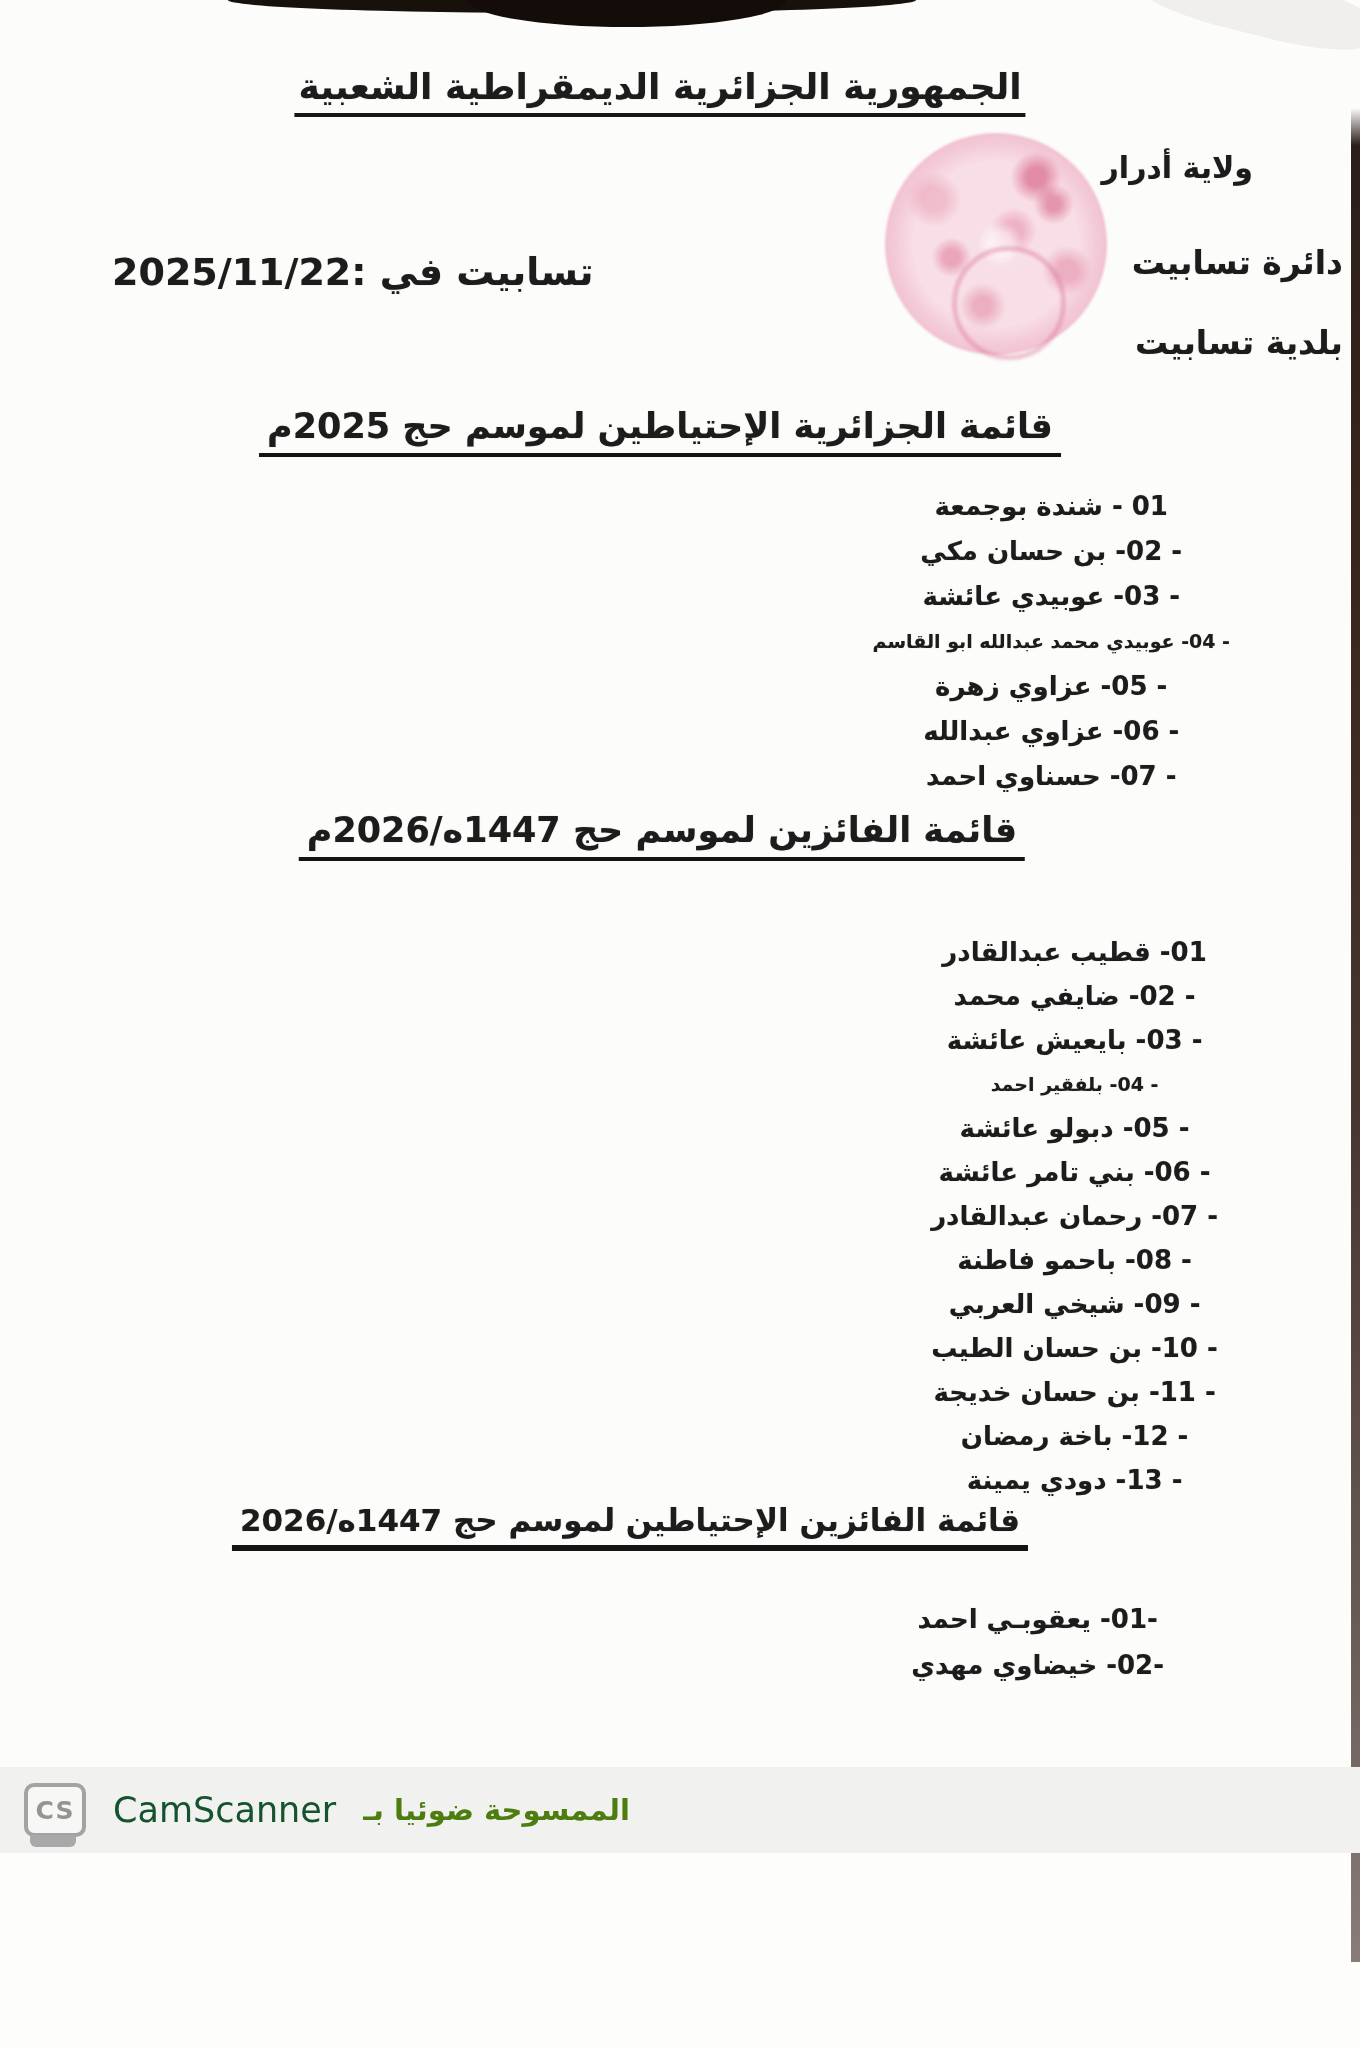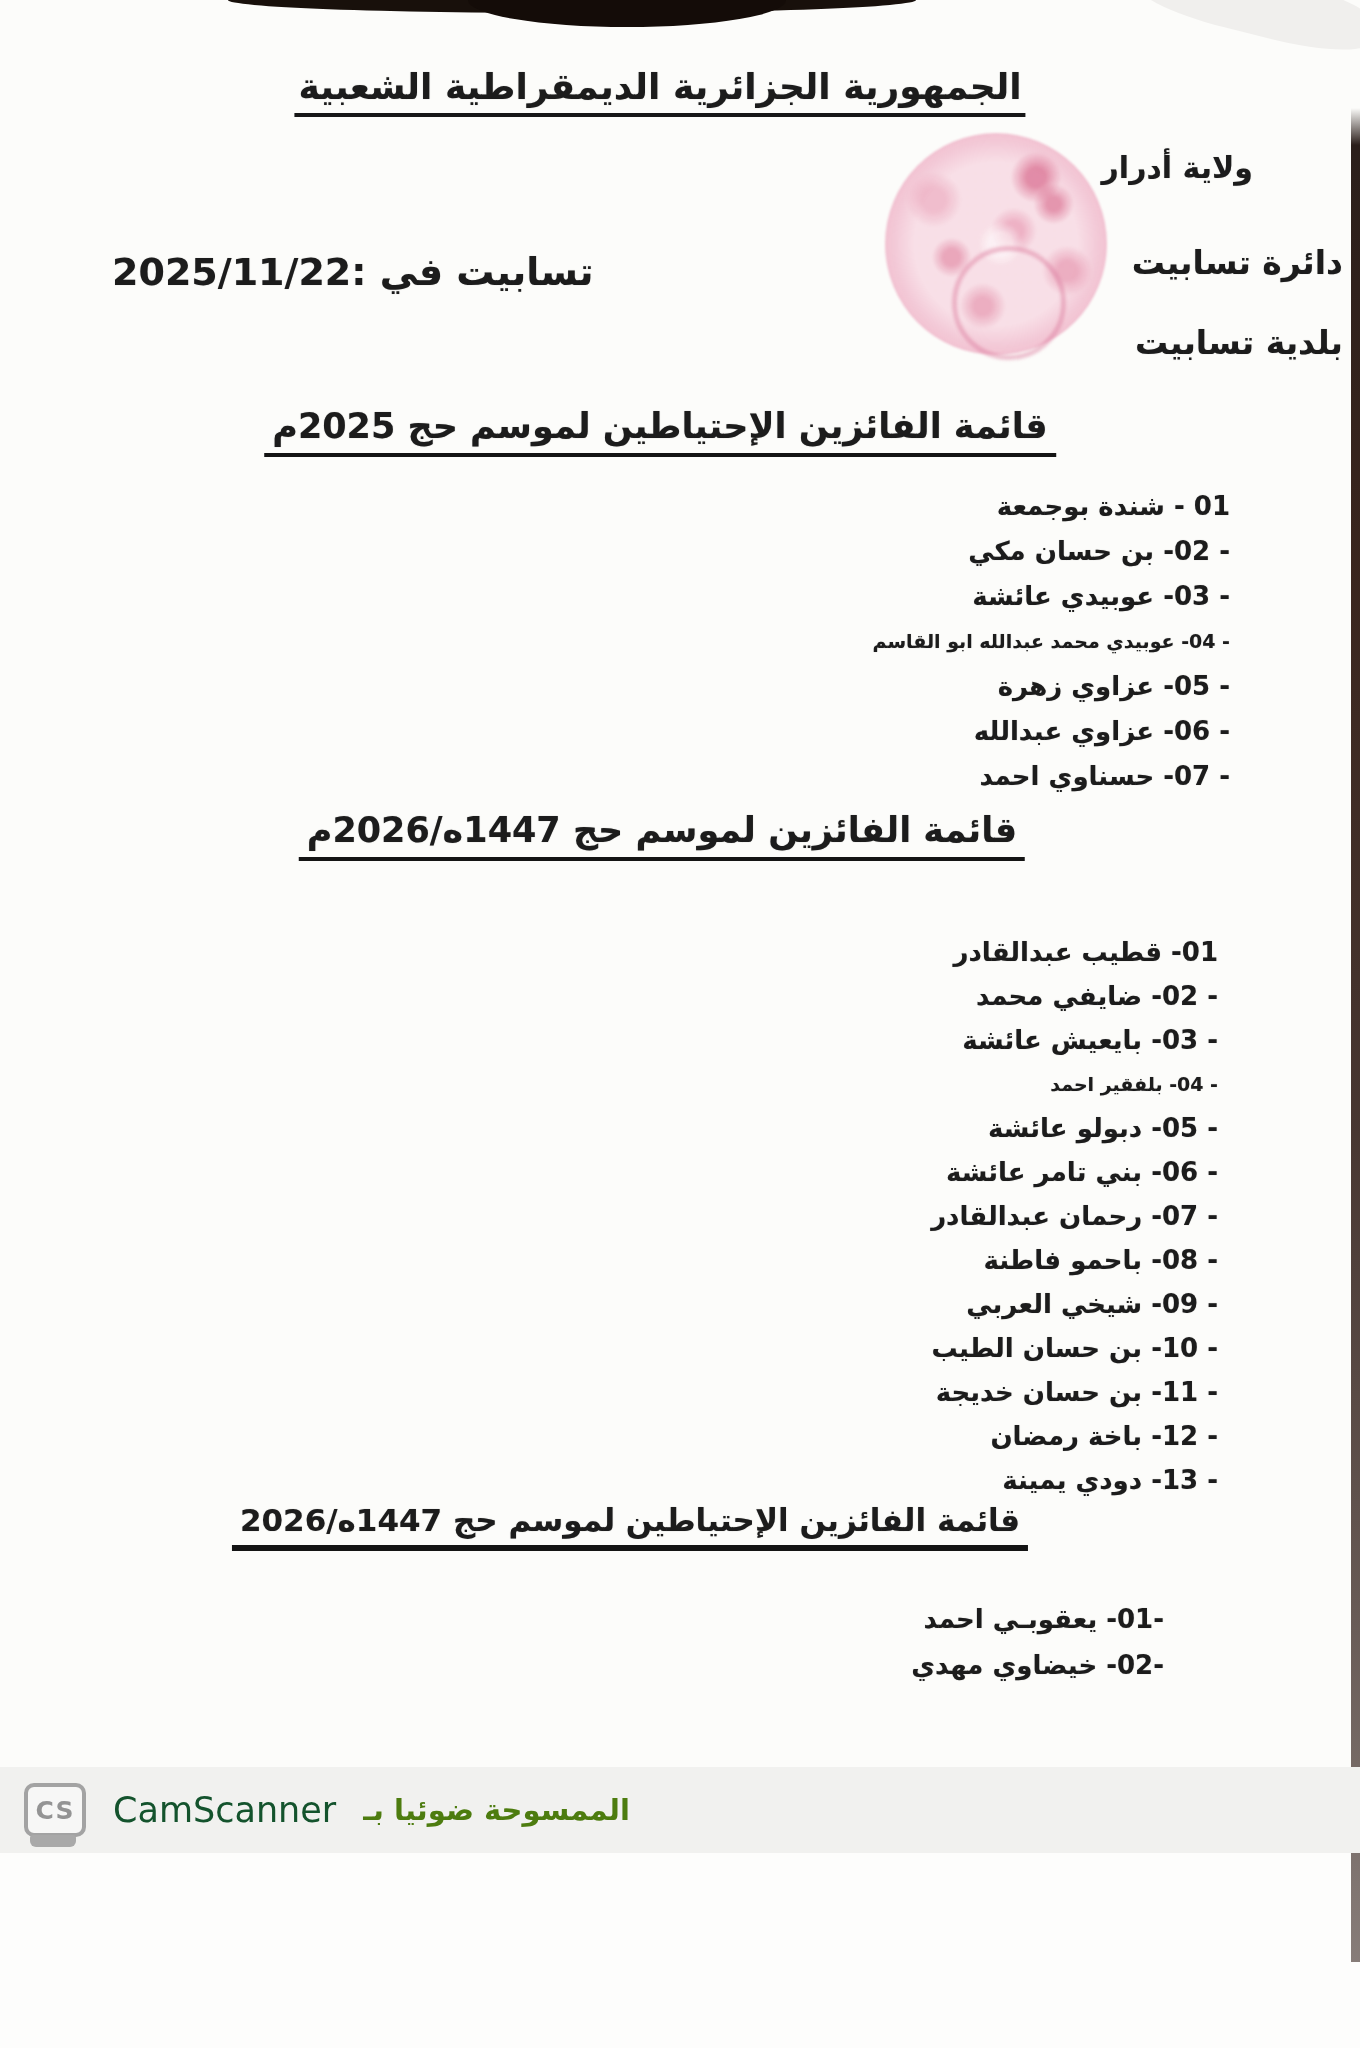--- a/index.html
+++ b/index.html
@@ -61,21 +61,21 @@
       font-weight:bold;text-shadow:0 0 1px rgba(0,0,0,0.35);}
   .sec-title .u{display:inline-block;border-bottom:4px solid #141414;padding:0 8px 7px;}
   .t1{left:660px;top:406px;font-size:35px;}
   .t2{left:662px;top:810px;font-size:35px;}
   .t3{left:630px;top:1502px;font-size:31px;}
   .t3 .u{border-bottom-width:6px;}
 
   
   .list{position:absolute;direction:rtl;text-align:right;font-weight:bold;
         text-shadow:0 0 1px rgba(0,0,0,0.3);}
-  .list .entry{font-size:26px;}
+  .list .entry{font-size:26px;text-align:center;}
   .l1{right:130px;top:484px;}
   .l1 .entry{line-height:45px;}
   .l2{right:142px;top:930px;}
   .l2 .entry{line-height:44px;}
   .l3{right:196px;top:1596px;}
   .l3 .entry{line-height:46px;}
   .l1 .entry:nth-child(4), .l2 .entry:nth-child(4){font-size:19px;}
 
   
   .watermark-bar{position:absolute;left:0;bottom:0;width:100%;height:86px;background:#f1f1ef;
@@ -106,21 +106,21 @@
   <div class="admin daira">دائرة تسابيت</div>
   <div class="admin commune">بلدية تسابيت</div>
 
   <div class="date-line">تسابيت في :2025/11/22</div>
 
   <div class="stamp">
     <div class="stamp-ring"></div>
   </div>
 
   <div class="sec-title t1">
-    <span class="u">قائمة الفائزين الإحتياطين لموسم حج 2025م</span>
+    <span class="u">قائمة الجزائرية الإحتياطين لموسم حج 2025م</span>
   </div>
   <div class="list l1">
       <div class="entry">01 - شندة بوجمعة</div>
       <div class="entry">- 02- بن حسان مكي</div>
       <div class="entry">- 03- عوبيدي عائشة</div>
       <div class="entry">- 04- عوبيدي محمد عبدالله ابو القاسم</div>
       <div class="entry">- 05- عزاوي زهرة</div>
       <div class="entry">- 06- عزاوي عبدالله</div>
       <div class="entry">- 07- حسناوي احمد</div>
     </div>

